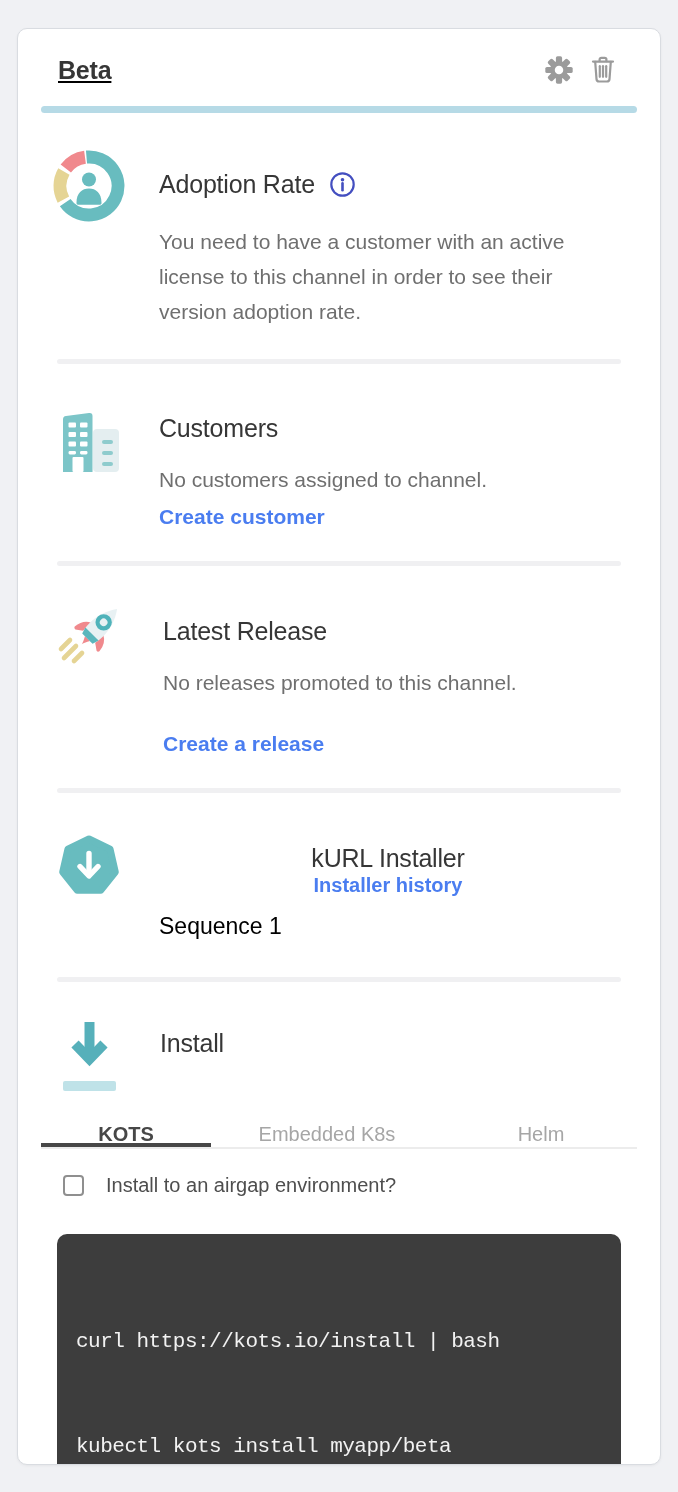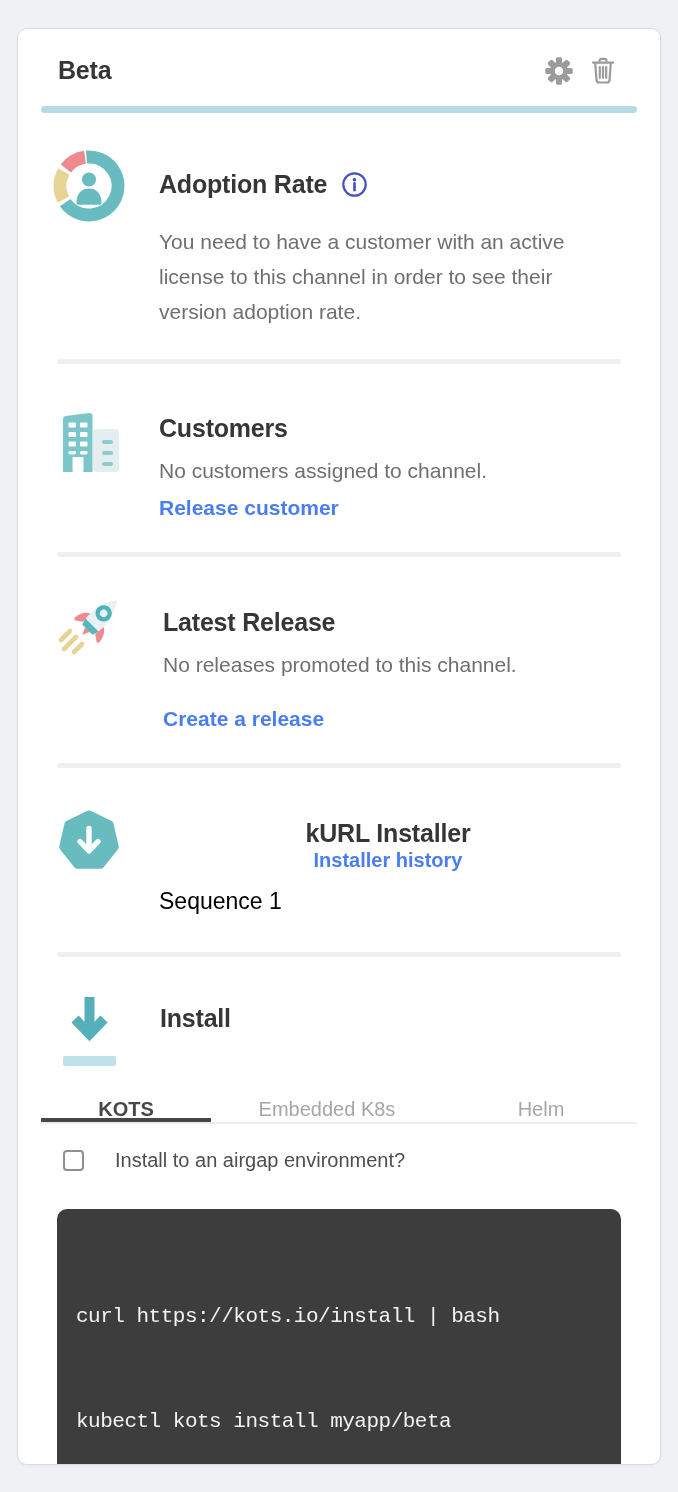--- a/index.html
+++ b/index.html
@@ -10,46 +10,46 @@
     --tabActive:#474747; --tabInactive:#a6a6a6;
   }
   *{box-sizing:border-box;}
   html,body{width:678px;height:1492px;margin:0;padding:0;overflow:hidden;}
   body{background:var(--pageBg);font-family:"Liberation Sans",sans-serif;}
   .card{
     position:absolute;left:17px;top:28px;width:644px;height:1437px;
     background:#fff;border:1px solid var(--cardBorder);border-radius:10px;
     box-shadow:0 1px 3px rgba(0,0,0,.05);padding:0 23px;overflow:hidden;
   }
-  .card-header{display:flex;justify-content:space-between;align-items:flex-end;padding:26px 21px 0 17px;}
+  .card-header{display:flex;justify-content:space-between;align-items:flex-start;padding:26px 21px 0 17px;text-decoration:underline;}
   .card-header h1{margin:0;font-size:25px;line-height:30px;font-weight:700;color:var(--textDark);letter-spacing:-0.2px;}
   .header-actions{display:flex;gap:17px;align-items:center;}
   .icon-btn{display:inline-flex;cursor:pointer;}
   .teal-bar{height:7px;border-radius:4px;background:var(--tealLight);margin-top:21px;}
   .sec{display:flex;padding-left:12px;}
   .icon-col{flex:0 0 72px;margin-right:34px;}
   .body-col{flex:1;min-width:0;}
-  h2{font-size:25px;font-weight:700;color:var(--textDark);margin:0;line-height:32px;letter-spacing:-0.2px;}
+  h2{font-size:25px;font-weight:400;color:var(--textDark);margin:0;line-height:32px;letter-spacing:-0.2px;}
   .muted{font-size:21px;color:var(--textBody);line-height:34px;margin:0;}
   .para{line-height:35px;max-width:408px;margin-top:24px;}
   .link{color:var(--blueLink);font-weight:700;font-size:21px;text-decoration:none;display:inline-block;cursor:pointer;}
   .divider{height:5px;border-radius:3px;background:var(--divider);margin:0 16px;}
   .s1{margin-top:37px}.s2{margin-top:42px}.s3{margin-top:31px}.s4{margin-top:37px}.s5{margin-top:35px}
   .d1{margin-top:30px}.d2{margin-top:32px}.d3{margin-top:32px}.d4{margin-top:34px}
   .sec-title-row{display:flex;align-items:center;gap:14px;margin-top:18px;}
   .mt6{margin-top:6px}.mt8{margin-top:18px}.mt10{margin-top:10px}
-  .gap14{margin-top:10px}.gap16{margin-top:16px}.gap8{margin-top:8px}.gap20{margin-top:25px}
+  .gap14{margin-top:19px}.gap16{margin-top:16px}.gap8{margin-top:8px}.gap20{margin-top:32px}
   .kurl-row{display:flex;justify-content:space-between;align-items:center;margin-top:12px;padding-right:20px;flex-direction:column;}
   .history-link{font-size:20px;color:var(--blueLink);font-weight:700;text-decoration:none;cursor:pointer;}
   .sequence{font-size:23px;color:#000000;margin-top:12px;line-height:34px;}
   .tabs{display:flex;margin-top:24px;border-bottom:2px solid #ececec;}
   .tab{font-size:20px;color:var(--tabInactive);text-align:center;line-height:26px;cursor:pointer;}
   .tab:nth-child(1){flex:0 0 170px}.tab:nth-child(2){flex:0 0 232px}.tab:nth-child(3){flex:0 0 196px}
   .tab.active{color:var(--tabActive);font-weight:700;box-shadow:inset 0 -4px 0 var(--tabActive);}
-  .airgap{display:flex;align-items:center;gap:31px;margin-top:24px;padding-left:22px;cursor:pointer;}
+  .airgap{display:flex;align-items:center;gap:22px;margin-top:24px;padding-left:22px;cursor:pointer;}
   .airgap input{appearance:none;-webkit-appearance:none;width:21px;height:21px;margin:0;
     border:2px solid #8f8f8f;border-radius:4px;background:#fff;cursor:pointer;}
   .airgap span{font-size:20px;color:#4e4e4e;line-height:24px;}
   .codeblock{margin:37px 16px 0;background:var(--codeBg);border-radius:10px;padding:20px 19px;
     font-family:"Liberation Mono",monospace;font-size:21px;color:#f2f2f2;line-height:35px;letter-spacing:-0.5px;white-space:pre;}
   svg{display:block;}
 </style>
 </head>
 <body>
 
@@ -133,21 +133,21 @@
         <rect x="15.5" y="35.5" width="7.5" height="5" rx="1" fill="#fff"></rect>
         <rect x="27" y="35.5" width="7.5" height="5" rx="1" fill="#fff"></rect>
         <rect x="15.5" y="45" width="7.5" height="3.4" rx="1.4" fill="#fff"></rect>
         <rect x="27" y="45" width="7.5" height="3.4" rx="1.4" fill="#fff"></rect>
         <rect x="19.5" y="51" width="11" height="15" rx="1" fill="#fff"></rect>
       </svg>
     </div>
     <div class="body-col">
       <h2 class="mt6">Customers</h2>
       <p class="muted gap14">No customers assigned to channel.</p>
-      <a class="link gap8">Release customer</a>
+      <a class="link gap8">Create customer</a>
     </div>
   </section>
 
   <div class="divider d2"></div>
 
   <section class="sec s3">
     <div class="icon-col">
       <svg width="76" height="76" viewBox="0 0 76 76" fill="none">
         <path d="M8,52 L17,43" stroke="var(--yellow)" stroke-width="4.6" stroke-linecap="round"></path>
         <path d="M11,61 L23,49" stroke="var(--yellow)" stroke-width="4.6" stroke-linecap="round"></path>

